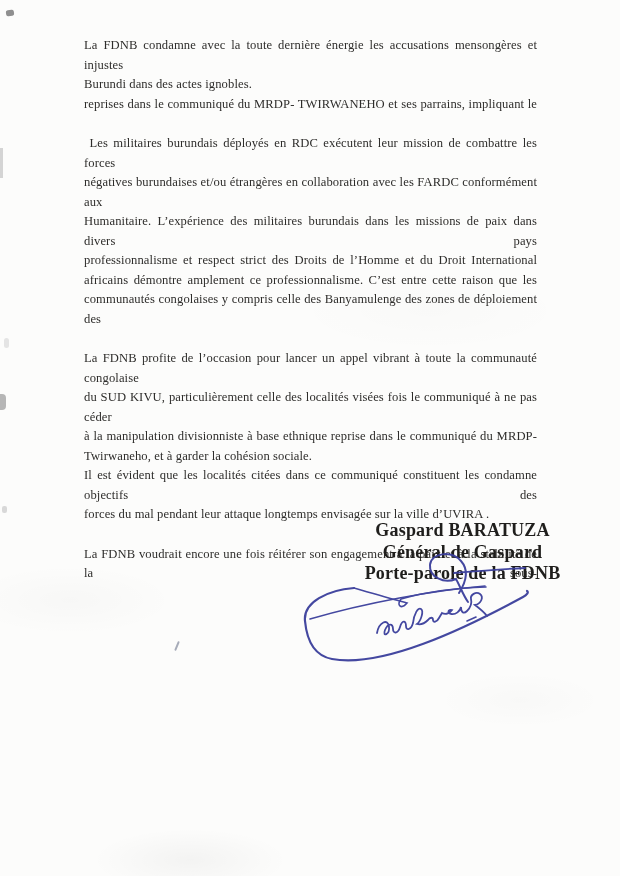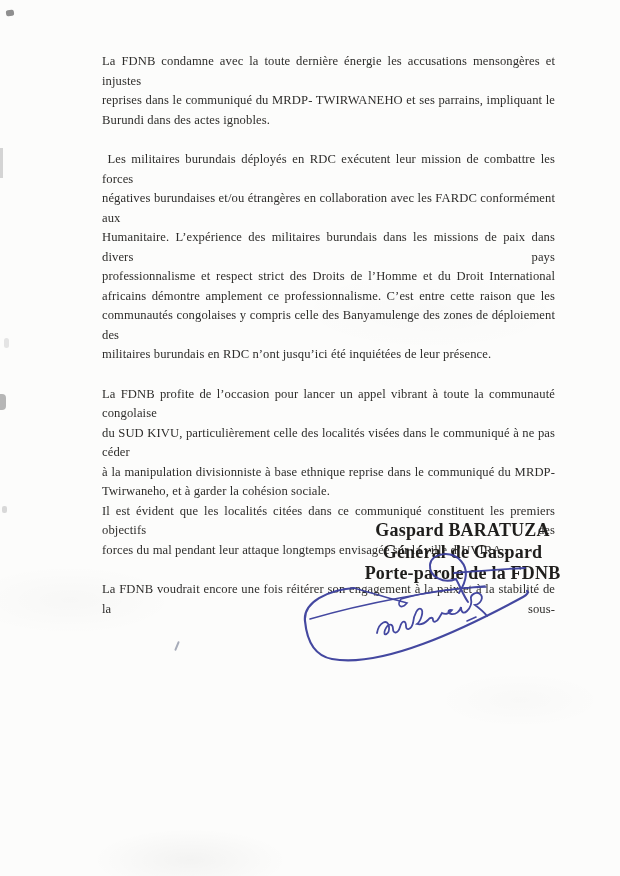--- a/index.html
+++ b/index.html
@@ -16,24 +16,23 @@
       radial-gradient(ellipse 140px 45px at 190px 860px, rgba(0,0,0,0.035), transparent 70%),
       radial-gradient(ellipse 200px 60px at 430px 310px, rgba(0,0,0,0.012), transparent 70%),
       radial-gradient(ellipse 150px 50px at 70px 600px, rgba(0,0,0,0.018), transparent 70%),
       radial-gradient(ellipse 120px 40px at 520px 700px, rgba(0,0,0,0.015), transparent 70%),
       #fcfcfb;
     font-family: "Liberation Serif", "DejaVu Serif", serif;
     color: #2e2d2b;
   }
   .letter-body {
     position: absolute;
-    left: 102px;
+    left: 84px;
     top: 36px;
     width: 453px;
-    margin-top: 16px;
   }
   .para {
     margin: 0 0 20px 0;
   }
   .line {
     font-size: 12.6px;
     line-height: 19.5px;
     letter-spacing: 0.1px;
     text-align: justify;
     text-align-last: justify;
@@ -79,38 +78,37 @@
   <div class="speck speck-1"></div>
   <div class="speck speck-2"></div>
   <div class="speck speck-3"></div>
   <div class="speck speck-4"></div>
   <div class="speck speck-5"></div>
   <div class="speck speck-6"></div>
 
   <div class="letter-body">
       <div class="para">
         <div class="line">La FDNB condamne avec la toute dernière énergie les accusations mensongères et injustes</div>
+        <div class="line flush">Burundi dans des actes ignobles.</div>
         <div class="line">reprises dans le communiqué du MRDP- TWIRWANEHO et ses parrains, impliquant le</div>
-        <div class="line flush">Burundi dans des actes ignobles.</div>
       </div>
       <div class="para">
         <div class="line">&nbsp;Les militaires burundais déployés en RDC exécutent leur mission de combattre les forces</div>
         <div class="line">négatives burundaises et/ou étrangères en collaboration avec les FARDC conformément aux</div>
         <div class="line">Humanitaire. L’expérience des militaires burundais dans les missions de paix dans divers pays</div>
         <div class="line">professionnalisme et respect strict des Droits de l’Homme et du Droit International</div>
         <div class="line">africains démontre amplement ce professionnalisme. C’est entre cette raison que les</div>
         <div class="line">communautés congolaises y compris celle des Banyamulenge des zones de déploiement des</div>
-        <div class="line flush">militaires burundais en RDC n’ont jusqu’ici été inquiétées de leur présence.</div>
       </div>
       <div class="para">
         <div class="line">La FDNB profite de l’occasion pour lancer un appel vibrant à toute la communauté congolaise</div>
-        <div class="line">du SUD KIVU, particulièrement celle des localités visées dans le communiqué à ne pas céder</div>
+        <div class="line">du SUD KIVU, particulièrement celle des localités visées fois le communiqué à ne pas céder</div>
         <div class="line">à la manipulation divisionniste à base ethnique reprise dans le communiqué du MRDP-</div>
         <div class="line flush">Twirwaneho, et à garder la cohésion sociale.</div>
-        <div class="line">Il est évident que les localités citées dans ce communiqué constituent les premiers objectifs des</div>
+        <div class="line">Il est évident que les localités citées dans ce communiqué constituent les condamne objectifs des</div>
         <div class="line flush">forces du mal pendant leur attaque longtemps envisagée sur la ville d’UVIRA .</div>
       </div>
       <div class="para">
         <div class="line">La FDNB voudrait encore une fois réitérer son engagement à la paix et à la stabilité de la sous-</div>
       </div>
     </div>
 
   <div class="signature-block">
     <div>Gaspard BARATUZA</div>
     <div>Général de Gaspard</div>

